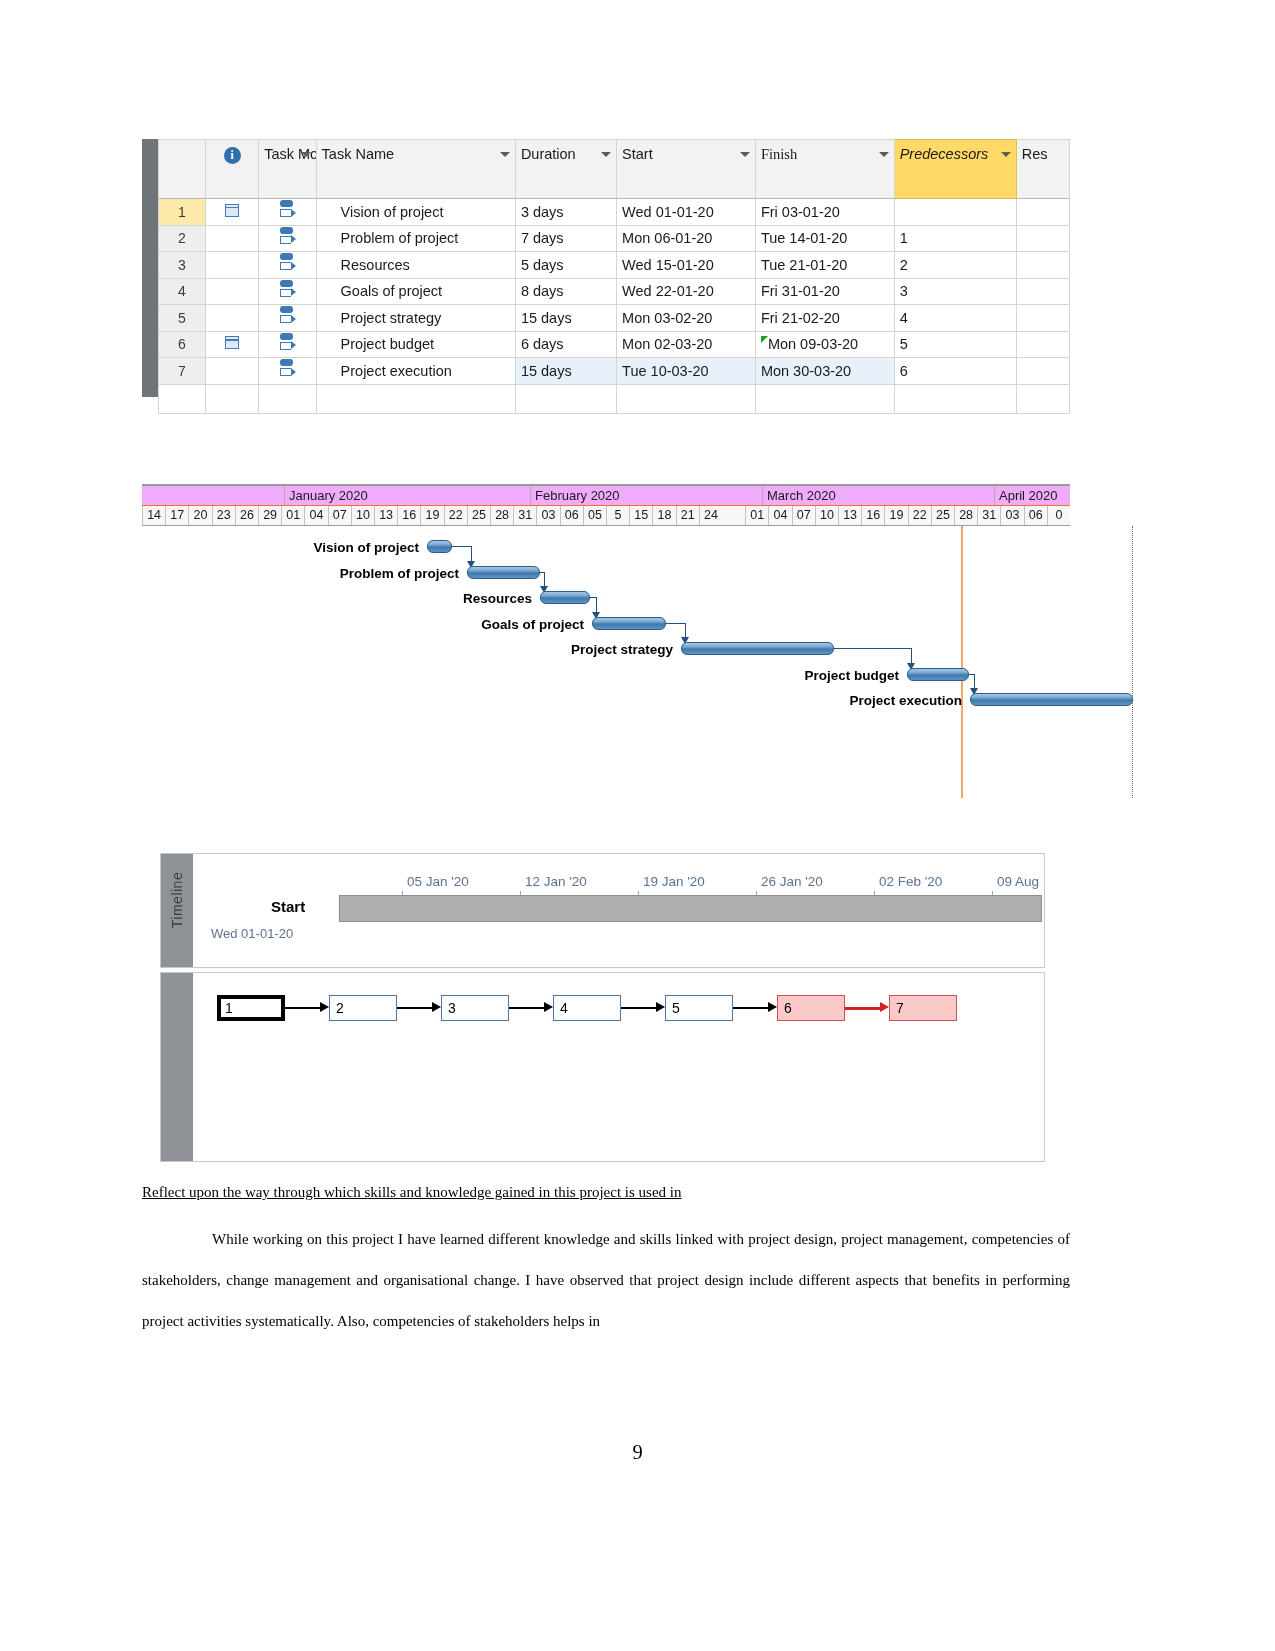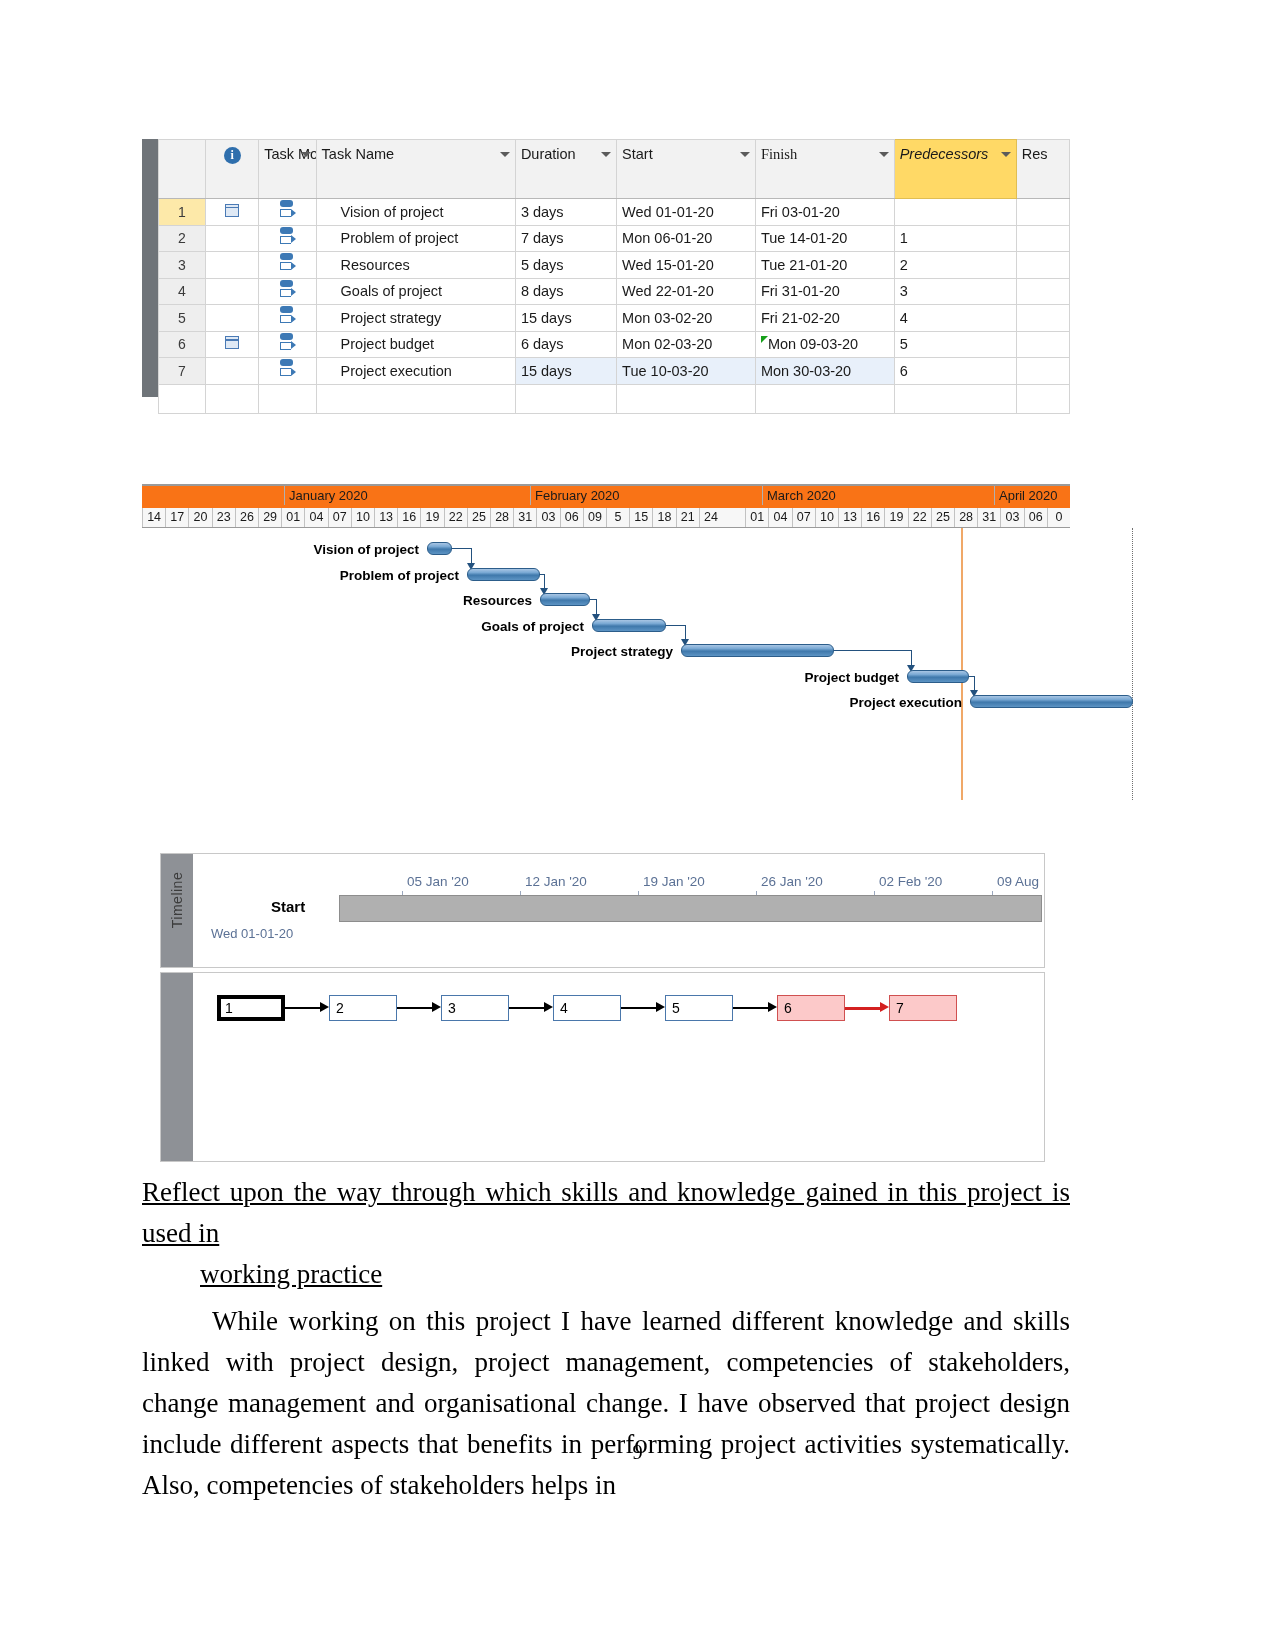--- a/index.html
+++ b/index.html
@@ -93,22 +93,22 @@
     border-top:7px solid #17a01a;border-right:7px solid transparent;
   }
 
   
   #gantt{
     position:absolute;left:142px;top:484px;width:928px;height:312px;
     font-family:"Liberation Sans", sans-serif;background:#ffffff;
     border-top:2px solid #9a9a9a;box-sizing:border-box;
   }
   #gantt .g-months{
-    position:relative;height:19px;background:#f97316;
-    border-bottom:3px solid #f97316;
+    position:relative;height:19px;background:#f0abfc;
+    border-bottom:1px solid #f97316;
   }
   #gantt .g-month{
     position:absolute;top:0;height:19px;line-height:19px;
     font-size:13px;color:#1a1a1a;padding-left:4px;
     border-left:1px solid #b0b0b0;box-sizing:border-box;
   }
   #gantt .g-days{
     position:relative;height:19px;background:#f7f7f7;
     border-bottom:1px solid #9a9a9a;
   }
@@ -193,21 +193,21 @@
   .nw-edge-head{
     position:absolute;top:28.5px;width:0;height:0;
     border-top:5.5px solid transparent;border-bottom:5.5px solid transparent;
     border-left:9px solid #000;
   }
   .nw-edge-head.crit{border-left-color:#d42020;}
 
   
   #doc-text{
     position:absolute;left:142px;top:1172px;width:928px;
-    font-family:"Liberation Serif", serif;font-size:27px;color:#000;
+    font-family:"Liberation Serif", serif;font-size:15px;color:#000;
   }
   #doc-text .heading{
     text-decoration:underline;text-align:justify;
     text-justify:inter-word;line-height:41px;
     margin:0 0 2px 0;
   }
   #doc-text .heading .second{display:block;padding-left:58px;}
   #doc-text p.para{
     text-align:justify;text-justify:inter-word;line-height:41px;
     margin:6px 0 0 0;text-indent:70px;
@@ -371,21 +371,21 @@
       <div class="g-day" style="left: 208.8px; width: 23.2px;">10</div>
       <div class="g-day" style="left: 232px; width: 23.2px;">13</div>
       <div class="g-day" style="left: 255.2px; width: 23.2px;">16</div>
       <div class="g-day" style="left: 278.4px; width: 23.2px;">19</div>
       <div class="g-day" style="left: 301.6px; width: 23.2px;">22</div>
       <div class="g-day" style="left: 324.8px; width: 23.2px;">25</div>
       <div class="g-day" style="left: 348px; width: 23.2px;">28</div>
       <div class="g-day" style="left: 371.2px; width: 23.2px;">31</div>
       <div class="g-day" style="left: 394.4px; width: 23.2px;">03</div>
       <div class="g-day" style="left: 417.6px; width: 23.2px;">06</div>
-      <div class="g-day" style="left: 440.8px; width: 23.2px;">09</div>
+      <div class="g-day" style="left: 440.8px; width: 23.2px;">05</div>
       <div class="g-day" style="left: 464px; width: 23.2px;">5</div>
       <div class="g-day" style="left: 487.2px; width: 23.2px;">15</div>
       <div class="g-day" style="left: 510.4px; width: 23.2px;">18</div>
       <div class="g-day" style="left: 533.6px; width: 23.2px;">21</div>
       <div class="g-day" style="left: 556.8px; width: 23.2px;">24</div>
       <div class="g-day" style="left: 580px; width: 23.2px; margin-top: 47px;">27</div>
       <div class="g-day" style="left: 603.2px; width: 23.2px;">01</div>
       <div class="g-day" style="left: 626.4px; width: 23.2px;">04</div>
       <div class="g-day" style="left: 649.6px; width: 23.2px;">07</div>
       <div class="g-day" style="left: 672.8px; width: 23.2px;">10</div>
@@ -490,17 +490,16 @@
       <div class="nw-node critical" style="left: 616px;">6</div>
       <div class="nw-edge crit" style="left: 684px; width: 35px;"></div>
       <div class="nw-edge-head crit" style="left: 719px;"></div>
       <div class="nw-node critical" style="left: 728px;">7</div>
     </div>
 </div>
 
 <div id="doc-text">
   <div class="heading">
     <span>Reflect upon the way through which skills and knowledge gained in this project is used in</span>
-    <span class="second">working practice </span>
   </div>
   <p class="para">While working on this project I have learned  different knowledge and skills linked with project design, project management, competencies of stakeholders, change management and organisational change. I have observed that project design include different aspects that benefits in performing project activities systematically. Also, competencies of stakeholders helps in</p>
 </div>
 <div id="page-number">9</div>
 
 </body></html>

